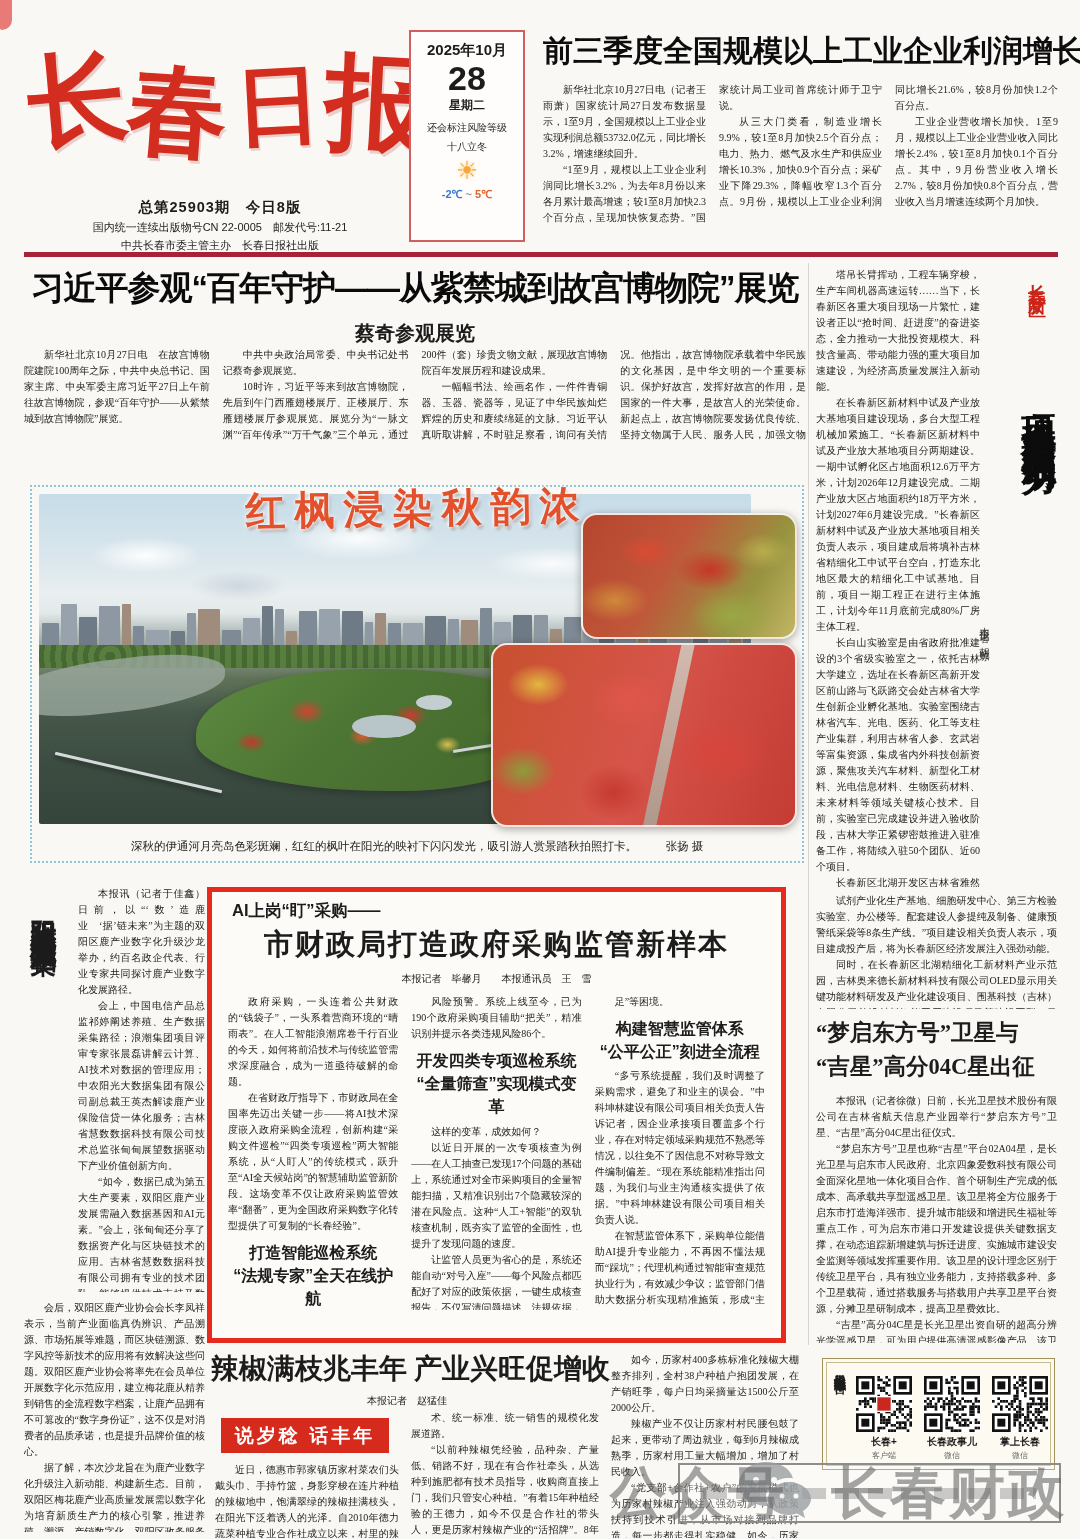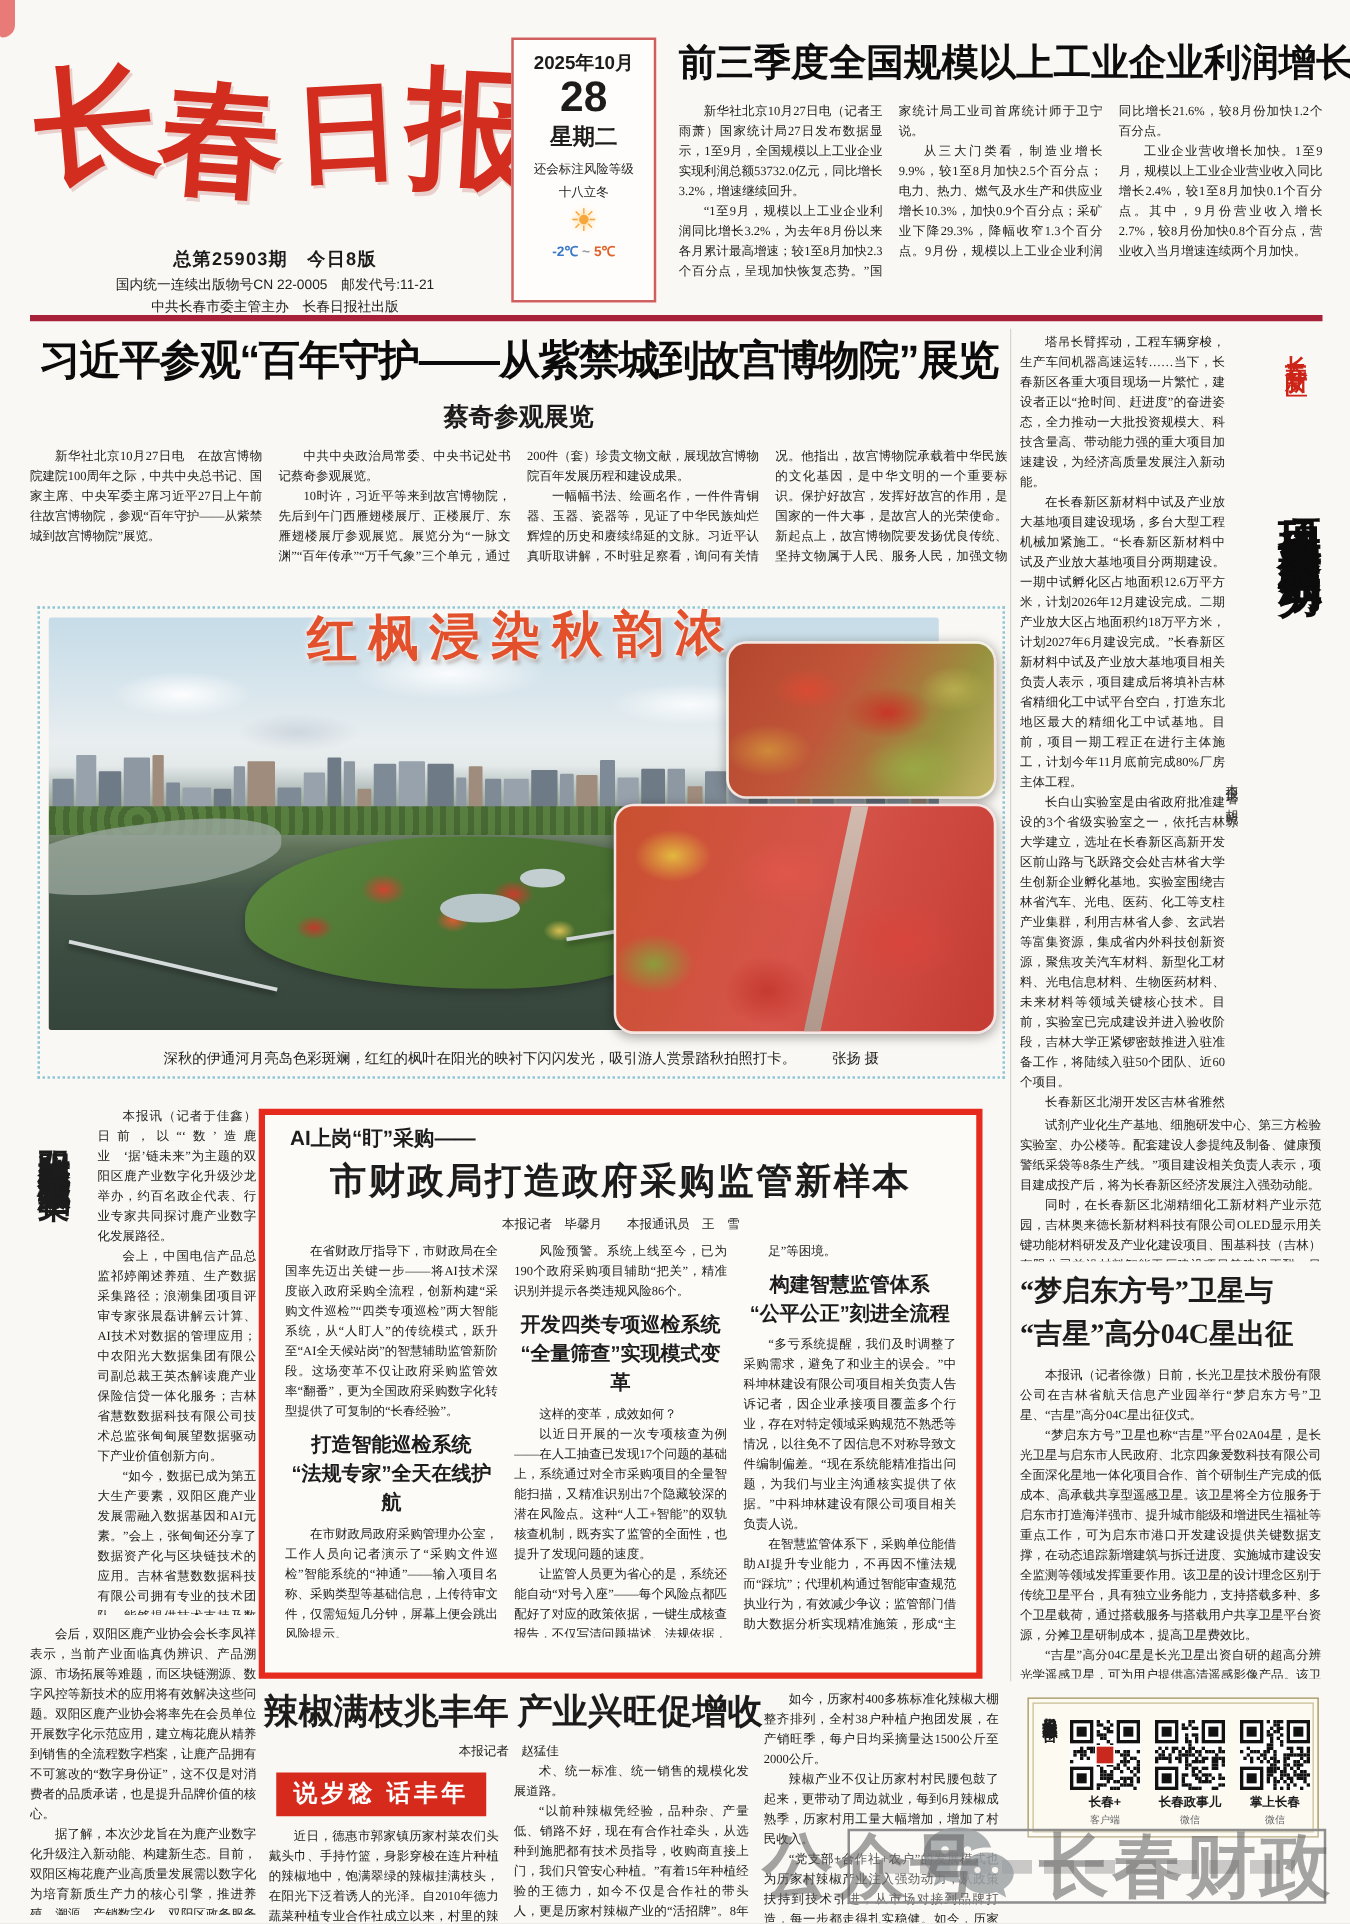--- a/index.html
+++ b/index.html
@@ -15,41 +15,41 @@
   .mh-ch1{transform:rotate(4deg) translateY(8px);}
   .mh-ch2{transform:rotate(-3deg) scale(.86) translateY(2px);}
   .mh-ch3{transform:rotate(3deg) scale(1.05);}
   .issueblk{left:40px;top:198px;width:360px;text-align:center;font-family:"Liberation Sans",sans-serif;}
   .issue1{font-size:14.5px;font-weight:800;letter-spacing:1px;}
   .issue2,.issue3{font-size:11px;margin-top:3px;color:#222;}
   .datebox{left:409px;top:30px;width:116px;height:212px;border:2px solid #d06060;background:#fffdfb;
            text-align:center;font-family:"Liberation Sans",sans-serif;box-sizing:border-box;padding-top:9px;}
   .db-ym{font-size:15px;font-weight:700;}
   .db-day{font-size:34px;font-weight:800;line-height:1.1;}
-  .db-week{font-size:18px;font-weight:700;}
+  .db-week{font-size:12px;font-weight:700;}
   .db-lunar{font-size:10px;margin-top:7px;}
   .db-term{font-size:10px;margin-top:5px;}
   .db-sun{font-size:25px;color:#f6a73b;line-height:1.15;margin-top:2px;text-shadow:0 0 4px rgba(250,190,80,.8);}
   .db-temp{font-size:11px;font-weight:700;margin-top:1px;}
   .t-low{color:#3a79c9;} .t-sep{color:#999;} .t-high{color:#e2622b;}
   
   .toparticle{left:543px;top:34px;width:515px;}
   .top-h{font-family:"Liberation Sans",sans-serif;font-weight:900;font-size:30px;line-height:1.15;
          letter-spacing:0;white-space:nowrap;color:#0d0d0d;}
   .colbody{font-size:10px;line-height:1.6;text-align:justify;overflow:hidden;}
   .top-body{margin-top:13px;column-count:3;column-gap:13px;height:156px;}
   p.para,#page p{margin:0;text-indent:2em;text-align:justify;}
   p.cont{text-indent:0;}
   .redrule{left:24px;top:252px;width:1034px;height:5px;background:#a72138;}
   
   .lead{left:24px;top:266px;width:782px;text-align:center;}
   .lead-h1{font-family:"Liberation Sans",sans-serif;font-weight:900;font-size:33px;white-space:nowrap;
            letter-spacing:-1px;color:#0b0b0b;}
   .lead-h2{font-family:Liberation Serif, serif;font-weight:800;font-size:20px;margin-top:9px;}
-  .lead-body{margin-top:11px;column-count:4;column-gap:13px;height:100px;text-align:justify;}
+  .lead-body{column-count:4;column-gap:13px;height:100px;text-align:justify;}
   
   .photoblk{left:30px;top:485px;width:774px;height:378px;border:2px dotted #8fc6d6;box-sizing:border-box;}
   .photo-title{left:50%;top:-6px;transform:translateX(-50%) rotate(-1deg);font-size:40px;font-weight:900;
       color:#e2512c;letter-spacing:9px;white-space:nowrap;z-index:6;font-family:"Liberation Serif",serif;
       text-shadow:0 0 3px #fff,0 0 5px #fff,2px 3px 3px rgba(90,40,20,.35);}
   .photomain{left:7px;top:7px;width:712px;height:330px;overflow:hidden;border-radius:2px;
       background:linear-gradient(180deg,#c6dce8 0%,#dbe7ed 20%,#e9eef0 30%,#e4e9ea 36%,#b9c4c2 41%,#8fa08b 47%,#5f7258 56%,#46584a 66%,#3c4c41 82%,#36453c 100%);}
   .ph-clouds{left:0;top:0;width:100%;height:34%;background:
       radial-gradient(80px 26px at 15% 55%,rgba(255,255,255,.95),rgba(255,255,255,0) 70%),
       radial-gradient(110px 30px at 45% 40%,rgba(255,255,255,.9),rgba(255,255,255,0) 70%),
@@ -314,20 +314,21 @@
         <p class="para">据了解，本次沙龙旨在为鹿产业数字化升级注入新动能、构建新生态。目前，双阳区梅花鹿产业高质量发展需以数字化为培育新质生产力的核心引擎，推进养殖、溯源、产销数字化。双阳区政务服务和数字化建设管理局相关负责人介绍说：“接下来，将以鹿产业数据中枢建设为抓手，打通全链条数据壁垒，推动数据转化为资产，用数字化擦亮双阳梅花鹿‘金字招牌’。”</p>
       </div>
   </div>
 
   <div class="abs proc">
     <div class="proc-kicker">AI上岗“盯”采购——</div>
     <div class="proc-h">市财政局打造政府采购监管新样本</div>
     <div class="proc-byline">本报记者　毕馨月　　本报通讯员　王　雪</div>
     <div class="proc-cols">
       <div class="proc-col">
+          <p class="para">政府采购，一头连着公共财政的“钱袋子”，一头系着营商环境的“晴雨表”。在人工智能浪潮席卷千行百业的今天，如何将前沿技术与传统监管需求深度融合，成为一道亟待破解的命题。</p>
           <p class="para">在省财政厅指导下，市财政局在全国率先迈出关键一步——将AI技术深度嵌入政府采购全流程，创新构建“采购文件巡检”“四类专项巡检”两大智能系统，从“人盯人”的传统模式，跃升至“AI全天候站岗”的智慧辅助监管新阶段。这场变革不仅让政府采购监管效率“翻番”，更为全国政府采购数字化转型提供了可复制的“长春经验”。</p>
           <h4 class="subhead">打造智能巡检系统
 “法规专家”全天在线护航</h4>
           <p class="para">在市财政局政府采购管理办公室，工作人员向记者演示了“采购文件巡检”智能系统的“神通”——输入项目名称、采购类型等基础信息，上传待审文件，仅需短短几分钟，屏幕上便会跳出风险提示。</p>
         </div>
       <div class="proc-col">
           <p class="para cont">风险预警。系统上线至今，已为190个政府采购项目辅助“把关”，精准识别并提示各类违规风险86个。</p>
           <h4 class="subhead">开发四类专项巡检系统
 “全量筛查”实现模式变革</h4>
           <p class="para">这样的变革，成效如何？</p>

